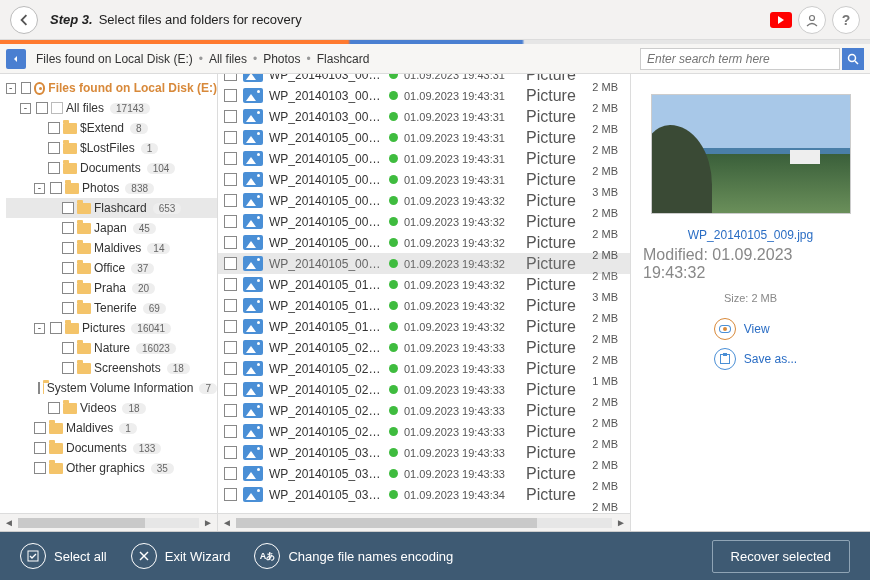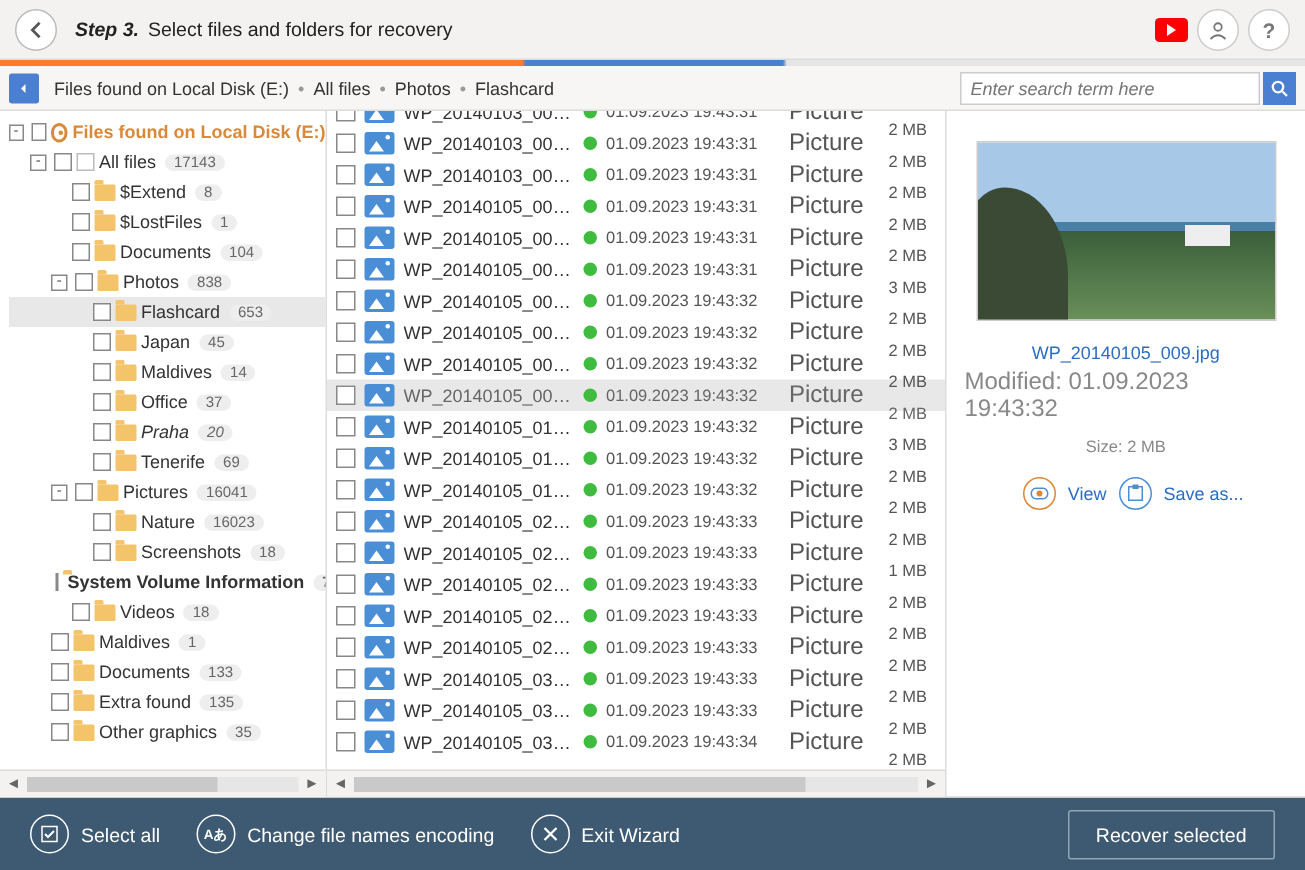--- a/index.html
+++ b/index.html
@@ -76,21 +76,21 @@
   .list-hscroll .thumb{position:absolute;left:0;width:80%;height:100%;background:#c9c9c9;}
 
   
   .preview-pane { width:240px; border-left:1px solid #dcdcdc; padding:20px 12px 12px; display:flex; flex-direction:column; align-items:center;}
   .preview-img { width:200px; height:120px; background: linear-gradient(180deg,#a8c8e8 0%,#a8c8e8 45%,#4a7fa8 45%,#4a7fa8 50%,#3a5f3a 50%,#6a8f5a 100%); border:1px solid #ccc; position:relative; overflow:hidden;}
   .preview-img::before{content:'';position:absolute;left:-10px;top:30px;width:70px;height:120px;background:#3a4a35;border-radius:40% 60% 0 0 / 30% 50% 0 0;}
   .preview-img::after{content:'';position:absolute;right:30px;top:55px;width:30px;height:14px;background:#eee;}
   .preview-name { color:#2a6dc4; font-size:12px; margin-top:14px; font-weight:500;}
   .preview-mod { color:#888; font-size:16px; margin-top:4px;}
   .preview-size { color:#888; font-size:11px; margin-top:10px;}
-  .preview-actions { margin-top:14px; display:flex; flex-direction:row; gap:8px; align-self:center; padding-left:10px;}
+  .preview-actions { margin-top:14px; display:flex; flex-direction:column; gap:8px; align-self:center; padding-left:10px;}
   .pv-action { display:flex; align-items:center; gap:8px; cursor:pointer; color:#2a6dc4; font-size:12px;}
   .pv-circle { width:22px; height:22px; border:1.5px solid #d8893a; border-radius:50%; display:flex; align-items:center; justify-content:center;}
   .pv-circle.blue { border-color:#4a8fd6;}
   .eye-icon{width:12px;height:8px;border:1.5px solid #4a8fd6;border-radius:60% 60% 60% 60% / 100% 100% 100% 100%;position:relative;}
   .eye-icon::after{content:'';position:absolute;top:1px;left:3px;width:4px;height:4px;background:#d8893a;border-radius:50%;}
   .save-icon{width:10px;height:10px;border:1.5px solid #4a8fd6;position:relative;}
   .save-icon::after{content:'';position:absolute;top:-2px;left:2px;width:4px;height:3px;background:#4a8fd6;}
 
   
   .footer { height:48px; background:#3e5a73; display:flex; align-items:center; padding:0 20px; gap:24px; color:#fff;}
@@ -218,21 +218,21 @@
           <span class="label">Maldives</span>
           <span class="count">14</span>
         </div>
         <div class="tree-item" style="padding-left: 42px;">
           <span class="spacer"></span>
           <span class="chk"></span>
           <span class="folder-icon"></span>
           <span class="label">Office</span>
           <span class="count">37</span>
         </div>
-        <div class="tree-item" style="padding-left: 42px; font-style: italic;">
+        <div class="tree-item" style="padding-left: 42px;">
           <span class="spacer"></span>
           <span class="chk"></span>
           <span class="folder-icon"></span>
           <span class="label">Praha</span>
           <span class="count">20</span>
         </div>
         <div class="tree-item" style="padding-left: 42px;">
           <span class="spacer"></span>
           <span class="chk"></span>
           <span class="folder-icon"></span>
@@ -253,21 +253,21 @@
           <span class="label">Nature</span>
           <span class="count">16023</span>
         </div>
         <div class="tree-item" style="padding-left: 42px;">
           <span class="spacer"></span>
           <span class="chk"></span>
           <span class="folder-icon"></span>
           <span class="label">Screenshots</span>
           <span class="count">18</span>
         </div>
-        <div class="tree-item" style="padding-left: 28px; font-weight: bold;">
+        <div class="tree-item" style="padding-left: 28px;">
           <span class="spacer"></span>
           <span class="chk"></span>
           <span class="folder-icon"></span>
           <span class="label">System Volume Information</span>
           <span class="count">7</span>
         </div>
         <div class="tree-item" style="padding-left: 28px;">
           <span class="spacer"></span>
           <span class="chk"></span>
           <span class="folder-icon"></span>
@@ -280,27 +280,20 @@
           <span class="folder-icon"></span>
           <span class="label">Maldives</span>
           <span class="count">1</span>
         </div>
         <div class="tree-item" style="padding-left: 14px;">
           <span class="spacer"></span>
           <span class="chk"></span>
           <span class="folder-icon"></span>
           <span class="label">Documents</span>
           <span class="count">133</span>
-        </div>
-        <div class="tree-item" style="padding-left: 14px;">
-          <span class="spacer"></span>
-          <span class="chk"></span>
-          <span class="folder-icon"></span>
-          <span class="label">Extra found</span>
-          <span class="count">135</span>
         </div>
         <div class="tree-item" style="padding-left: 14px;">
           <span class="spacer"></span>
           <span class="chk"></span>
           <span class="folder-icon"></span>
           <span class="label">Other graphics</span>
           <span class="count">35</span>
         </div>
       </div>
     <div class="tree-hscroll">
@@ -540,30 +533,30 @@
     <span class="circle-btn">
         <svg width="12" height="12" viewBox="0 0 12 12">
           <rect x="1" y="1" width="10" height="10" fill="none" stroke="#fff"></rect>
           <path d="M3 6 L5 8 L9 4" fill="none" stroke="#fff" stroke-width="1.3"></path>
         </svg>
       </span>
     <span>Select all</span>
   </div>
   <div class="footer-btn">
     <span class="circle-btn">
-        <span style="font-size:9px;font-weight:bold;">Aあ</span>
-      </span>
-    <span>Change file names encoding</span>
-  </div>
-  <div class="footer-btn">
-    <span class="circle-btn">
         <svg width="10" height="10" viewBox="0 0 10 10">
           <line x1="1" y1="1" x2="9" y2="9" stroke="#fff" stroke-width="1.5"></line>
           <line x1="9" y1="1" x2="1" y2="9" stroke="#fff" stroke-width="1.5"></line>
         </svg>
       </span>
     <span>Exit Wizard</span>
   </div>
+  <div class="footer-btn">
+    <span class="circle-btn">
+        <span style="font-size:9px;font-weight:bold;">Aあ</span>
+      </span>
+    <span>Change file names encoding</span>
+  </div>
   <div class="footer-spacer"></div>
   <div class="recover-btn">
     <span>Recover selected</span>
   </div>
 </div>
 
 </body></html>

